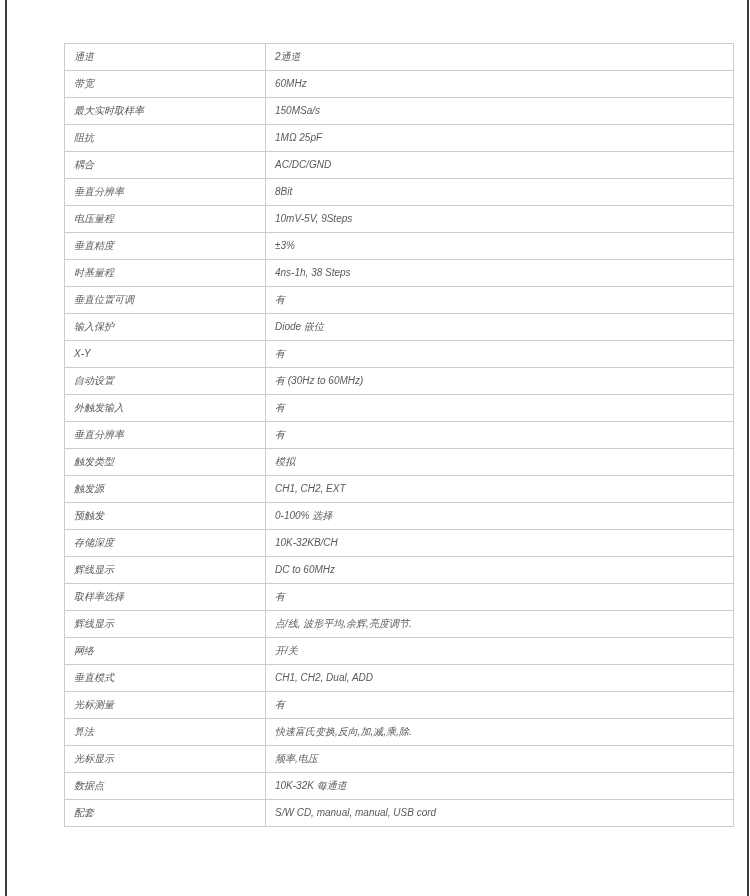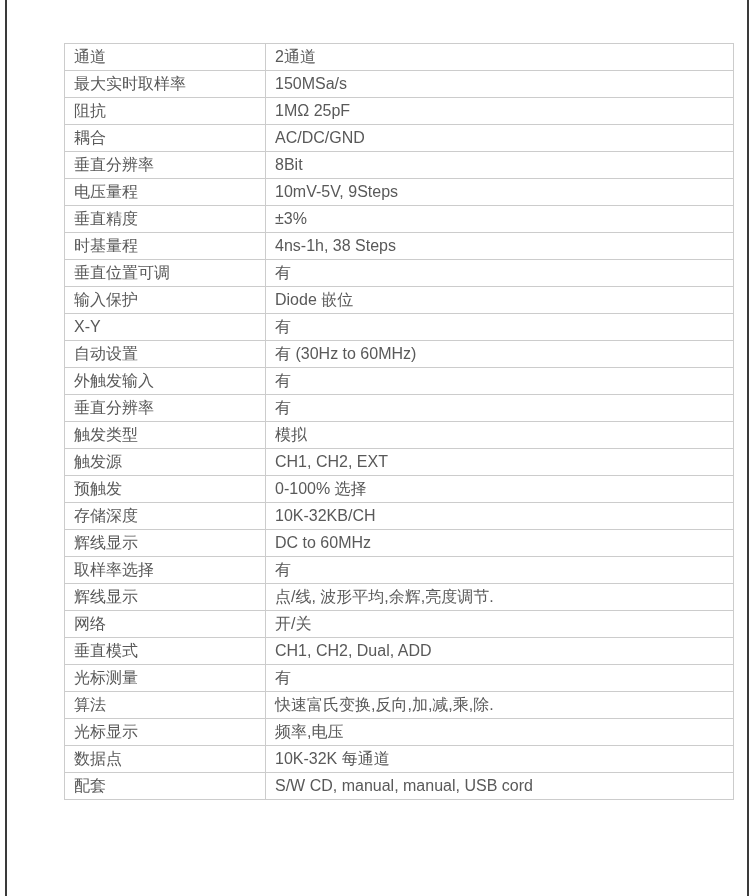--- a/index.html
+++ b/index.html
@@ -22,22 +22,23 @@
     border-right: 2px solid #3a3a3a;
     background: #ffffff;
   }
   table.spec-table {
     position: absolute;
     left: 57px;
     top: 43px;
     width: 641px;
     border-collapse: collapse;
     table-layout: fixed;
-    font-size: 16px;
+    font-size: 10px;
     color: #595959;
+    font-style: italic;
   }
   table.spec-table td {
     border: 1px solid #cccccc;
     height: 26px;
     line-height: 26px;
     padding: 0 4px 0 9px;
     vertical-align: middle;
     text-align: left;
     white-space: nowrap;
     overflow: hidden;
@@ -47,20 +48,24 @@
 </style>
 </head>
 <body>
 
 <div class="page-frame">
   <table class="spec-table">
     <tbody id="spec-body">
         <tr>
           <td class="label-cell">通道</td>
           <td class="value-cell">2通道</td>
+        </tr>
+        <tr>
+          <td class="label-cell">带宽</td>
+          <td class="value-cell">60MHz</td>
         </tr>
         <tr>
           <td class="label-cell">最大实时取样率</td>
           <td class="value-cell">150MSa/s</td>
         </tr>
         <tr>
           <td class="label-cell">阻抗</td>
           <td class="value-cell">1MΩ 25pF</td>
         </tr>
         <tr>

